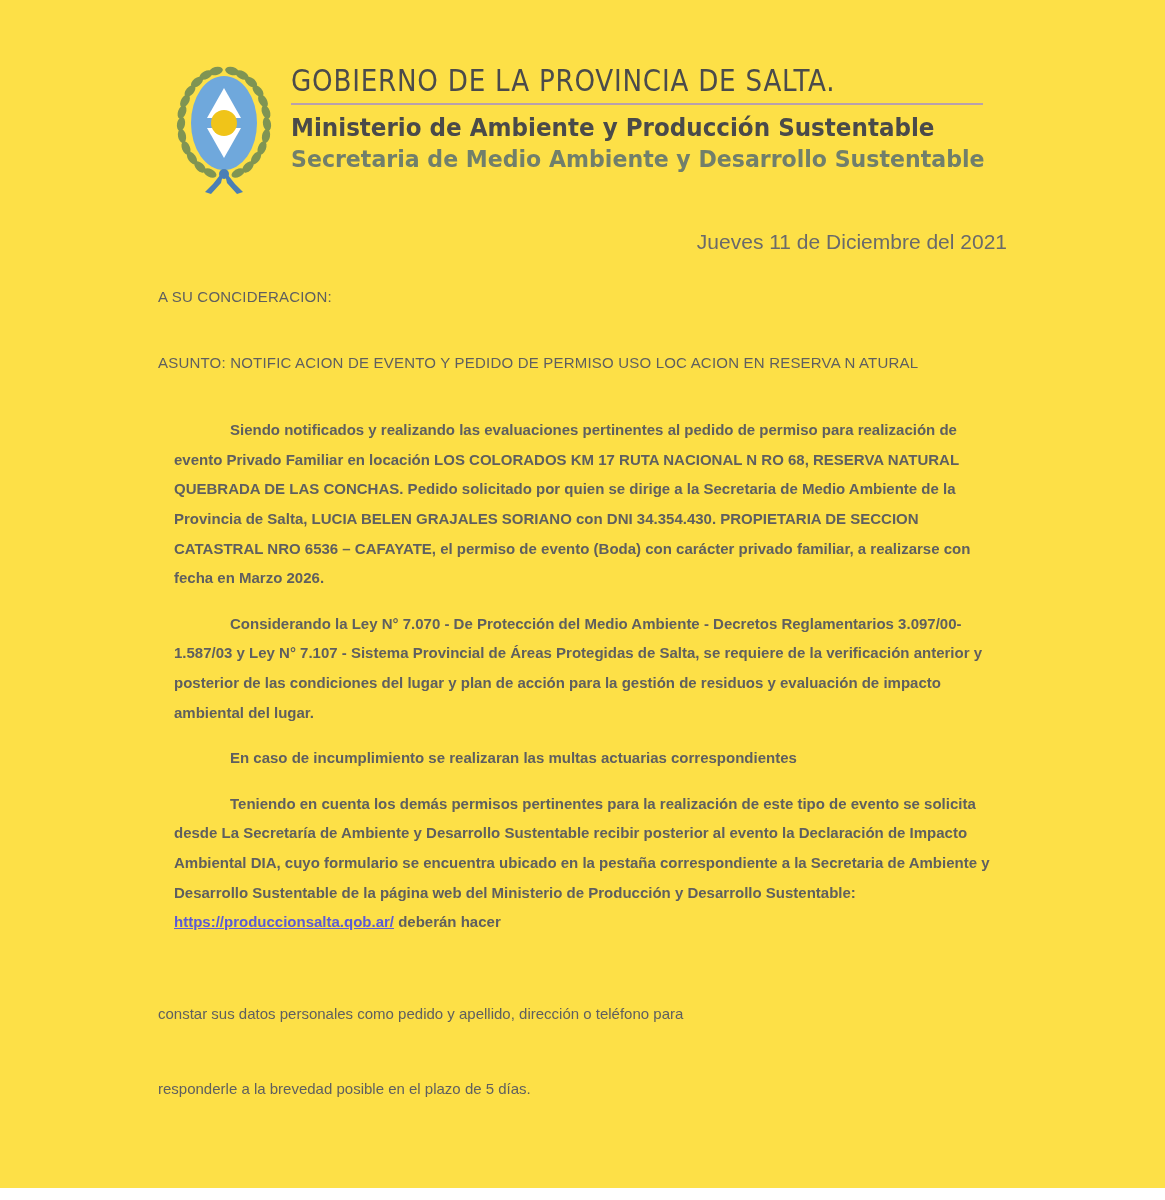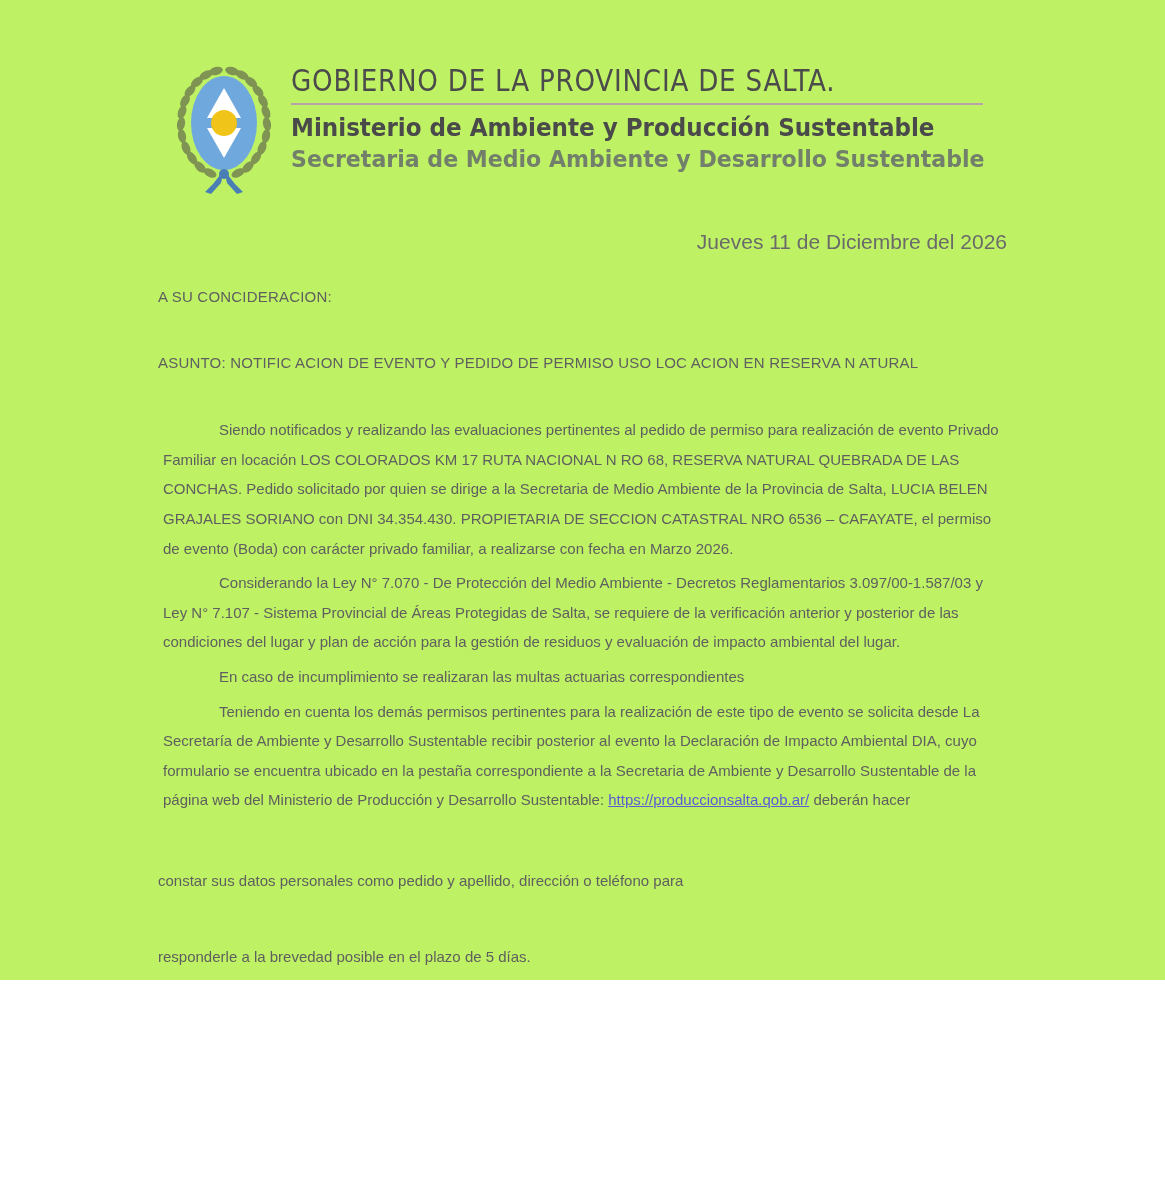--- a/index.html
+++ b/index.html
@@ -13,22 +13,22 @@
     height: 1200px;
     font-family: "Liberation Sans", sans-serif;
     color: #5d5d5d;
     overflow: hidden;
     position: relative;
   }
 
   .page {
     position: relative;
     width: 1165px;
-    height: 980px;
-    background: #bef264;
+    height: 1188px;
+    background: #fde047;
   }
 
   
   .letterhead {
     position: absolute;
     left: 165px;
     top: 52px;
     display: flex;
     align-items: flex-start;
   }
@@ -115,22 +115,23 @@
     margin: 0 0 36px 0;
     letter-spacing: 0.2px;
   }
 
   .subject {
     margin: 0 0 38px 0;
     letter-spacing: 0.2px;
   }
 
   .para {
-    margin: 5px;
+    margin: 16px;
     text-indent: 56px;
+    font-weight: bold;
   }
 
   .tail {
     margin: 0;
     text-indent: 0;
   }
   .spacer-md { height: 46px; }
 
   .weblink {
     color: #5b5bd6;
@@ -198,21 +199,21 @@
     </div>
 
     <div class="letterhead-text">
       <div class="gov-title">GOBIERNO DE LA PROVINCIA DE SALTA.</div>
       <div class="rule"></div>
       <div class="ministry">Ministerio de Ambiente y Producción Sustentable</div>
       <div class="secretary">Secretaria de Medio Ambiente y Desarrollo Sustentable</div>
     </div>
   </div>
 
-  <div class="date-line">Jueves 11 de Diciembre del 2026</div>
+  <div class="date-line">Jueves 11 de Diciembre del 2021</div>
 
   <div class="doc-body">
 
     <p class="salutation">A SU CONCIDERACION:</p>
 
     <p class="subject">ASUNTO: NOTIFIC ACION DE EVENTO Y PEDIDO DE PERMISO USO LOC ACION EN  RESERVA N ATURAL</p>
 
     <p class="para">Siendo notificados  y realizando las evaluaciones pertinentes al pedido de permiso para realización   de evento  Privado  Familiar  en locación LOS COLORADOS KM 17 RUTA NACIONAL N RO 68, RESERVA NATURAL QUEBRADA DE LAS CONCHAS. Pedido solicitado por quien se dirige a la Secretaria de Medio Ambiente de la Provincia de Salta, LUCIA BELEN GRAJALES SORIANO con DNI 34.354.430. PROPIETARIA DE SECCION CATASTRAL NRO 6536 – CAFAYATE, el permiso de evento  (Boda)  con carácter privado familiar,  a realizarse  con fecha en Marzo 2026.</p>
 
     <p class="para">Considerando  la  Ley N° 7.070 - De Protección del Medio Ambiente - Decretos Reglamentarios 3.097/00-1.587/03 y  Ley N° 7.107 - Sistema Provincial de Áreas Protegidas de Salta, se requiere de la verificación anterior y posterior de las condiciones del lugar y plan de acción para la gestión de residuos y evaluación de impacto ambiental del lugar.</p>

